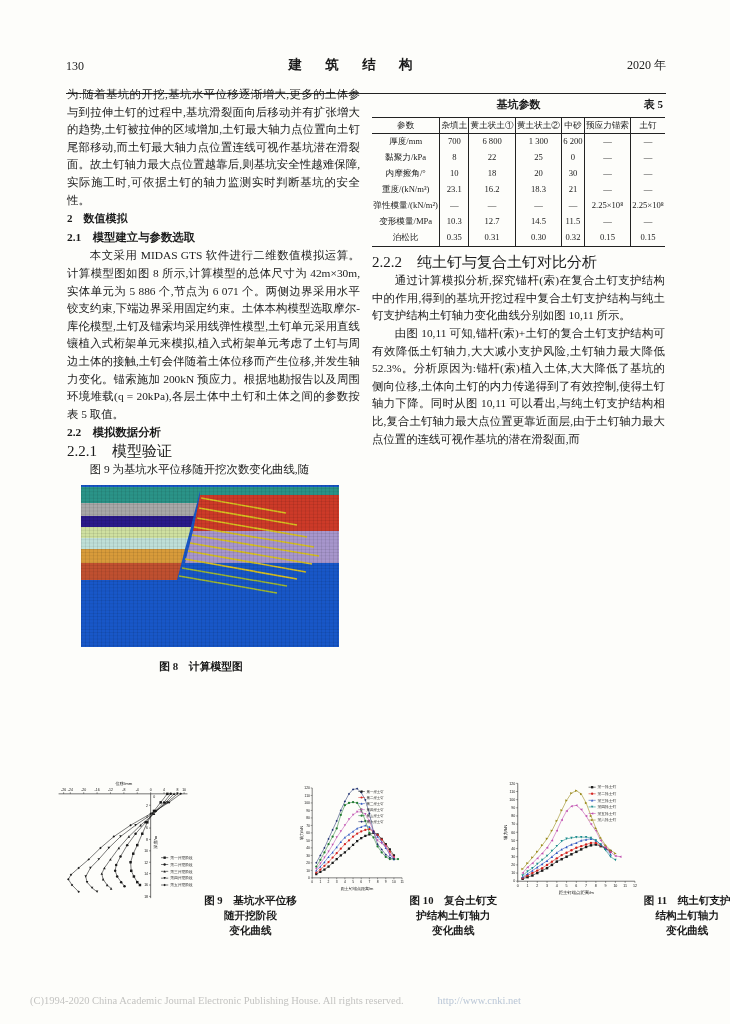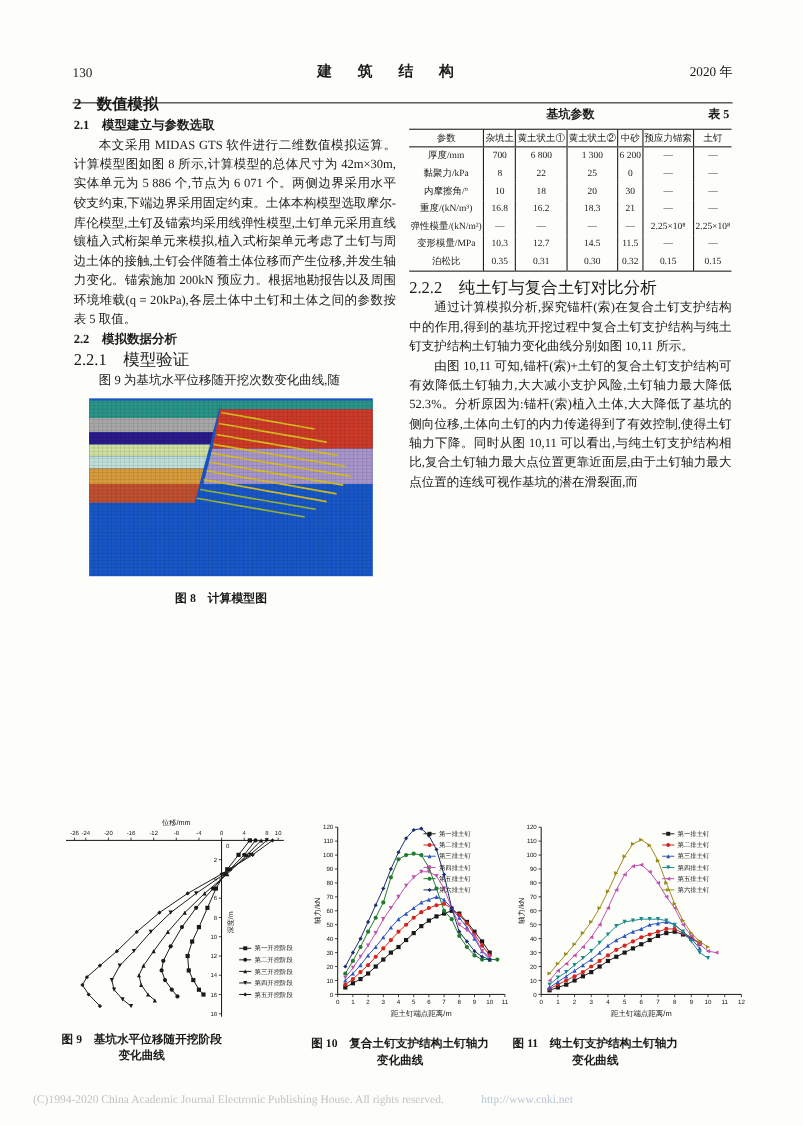--- a/index.html
+++ b/index.html
@@ -10,56 +10,57 @@
        display:flex;align-items:flex-end;justify-content:space-between;padding-bottom:19px;}
   .hdr .pg{font-size:12px;}
   .hdr .jt{font-size:13.5px;font-weight:bold;letter-spacing:10px;}
   .hdr .yr{font-size:12px;}
   
   .col{position:absolute;top:86px;width:293px;font-size:11.4px;line-height:17.6px;text-align:justify;}
   .col-l{left:67px;}
   .col-r{left:372px;}
   p.body{margin:0;text-indent:2em;}
   p.noindent{margin:0;}
-  .h-sec{font-weight:bold;font-size:14px;margin:1px 0;}
+  .h-sec{font-weight:bold;font-size:11px;margin:1px 0;}
   .h-sub{font-weight:bold;font-size:11.4px;margin:1px 0;}
   .h-sub3{font-weight:normal;font-size:15px;margin:1px 0;}
   
   .fig8wrap{margin:6px 0 0 14px;width:240px;}
   .figcap{font-weight:bold;font-size:10.8px;text-align:center;margin-top:6px;line-height:14px;}
   
   .tbl-title{position:relative;text-align:center;font-weight:bold;font-size:11px;margin:10px 0 3px 0;}
   .tbl-tag{position:absolute;right:2px;top:0;font-weight:bold;font-size:11px;margin-left:21px;}
   table.t5{width:100%;border-collapse:collapse;border-top:1.4px solid #222;border-bottom:1.4px solid #222;
            font-size:8.6px;line-height:11px;text-align:center;}
   table.t5 th{font-weight:normal;border-bottom:0.8px solid #222;padding:2px 1px;}
   table.t5 td{padding:2.5px 1px;}
   table.t5 th+th, table.t5 td+td{border-left:0.6px solid #222;}
   
   .figrow{position:absolute;left:56px;top:742px;width:624px;display:flex;justify-content:space-between;}
-  .figblock{display:flex;flex-direction:column;align-items:flex-start;}
+  .figblock{display:flex;flex-direction:row;align-items:flex-end;}
   .cap2{font-weight:bold;font-size:10.6px;text-align:center;line-height:15px;margin-top:4px;}
   
   .footer{position:absolute;left:30px;right:30px;top:995px;color:#c3c3c1;font-size:10.5px;
           font-family:"Liberation Serif",serif;display:flex;}
   .footer .url{margin-left:34px;color:#b9c6d6;}
   svg text{font-family:"Liberation Sans","DejaVu Sans",sans-serif;}
 </style>
 </head>
 <body>
 
 <div class="page">
 
   <div class="hdr">
     <span class="pg">130</span>
     <span class="jt">建 筑 结 构</span>
     <span class="yr">2020 年</span>
   </div>
 
   <div class="col col-l">
+    <p class="noindent">为:随着基坑的开挖,基坑水平位移逐渐增大,更多的土体参与到拉伸土钉的过程中,基坑滑裂面向后移动并有扩张增大的趋势,土钉被拉伸的区域增加,土钉最大轴力点位置向土钉尾部移动,而土钉最大轴力点位置连线可视作基坑潜在滑裂面。故土钉轴力最大点位置越靠后,则基坑安全性越难保障,实际施工时,可依据土钉的轴力监测实时判断基坑的安全性。</p>
     <p class="h-sec">2　数值模拟</p>
     <p class="h-sub">2.1　模型建立与参数选取</p>
     <p class="body">本文采用 MIDAS GTS 软件进行二维数值模拟运算。计算模型图如图 8 所示,计算模型的总体尺寸为 42m×30m,实体单元为 5 886 个,节点为 6 071 个。两侧边界采用水平铰支约束,下端边界采用固定约束。土体本构模型选取摩尔-库伦模型,土钉及锚索均采用线弹性模型,土钉单元采用直线镶植入式桁架单元来模拟,植入式桁架单元考虑了土钉与周边土体的接触,土钉会伴随着土体位移而产生位移,并发生轴力变化。锚索施加 200kN 预应力。根据地勘报告以及周围环境堆载(q = 20kPa),各层土体中土钉和土体之间的参数按表 5 取值。</p>
     <p class="h-sub">2.2　模拟数据分析</p>
     <p class="h-sub3">2.2.1　模型验证</p>
     <p class="body">图 9 为基坑水平位移随开挖次数变化曲线,随</p>
 
     <div class="fig8wrap">
       <svg width="258" height="162" viewBox="0 0 258 162">
         <defs>
@@ -139,21 +140,21 @@
             <td>内摩擦角/°</td>
             <td>10</td>
             <td>18</td>
             <td>20</td>
             <td>30</td>
             <td>—</td>
             <td>—</td>
           </tr>
           <tr>
             <td>重度/(kN/m³)</td>
-            <td>16.8</td>
+            <td>23.1</td>
             <td>16.2</td>
             <td>18.3</td>
             <td>21</td>
             <td>—</td>
             <td>—</td>
           </tr>
           <tr>
             <td>弹性模量/(kN/m²)</td>
             <td>—</td>
             <td>—</td>

